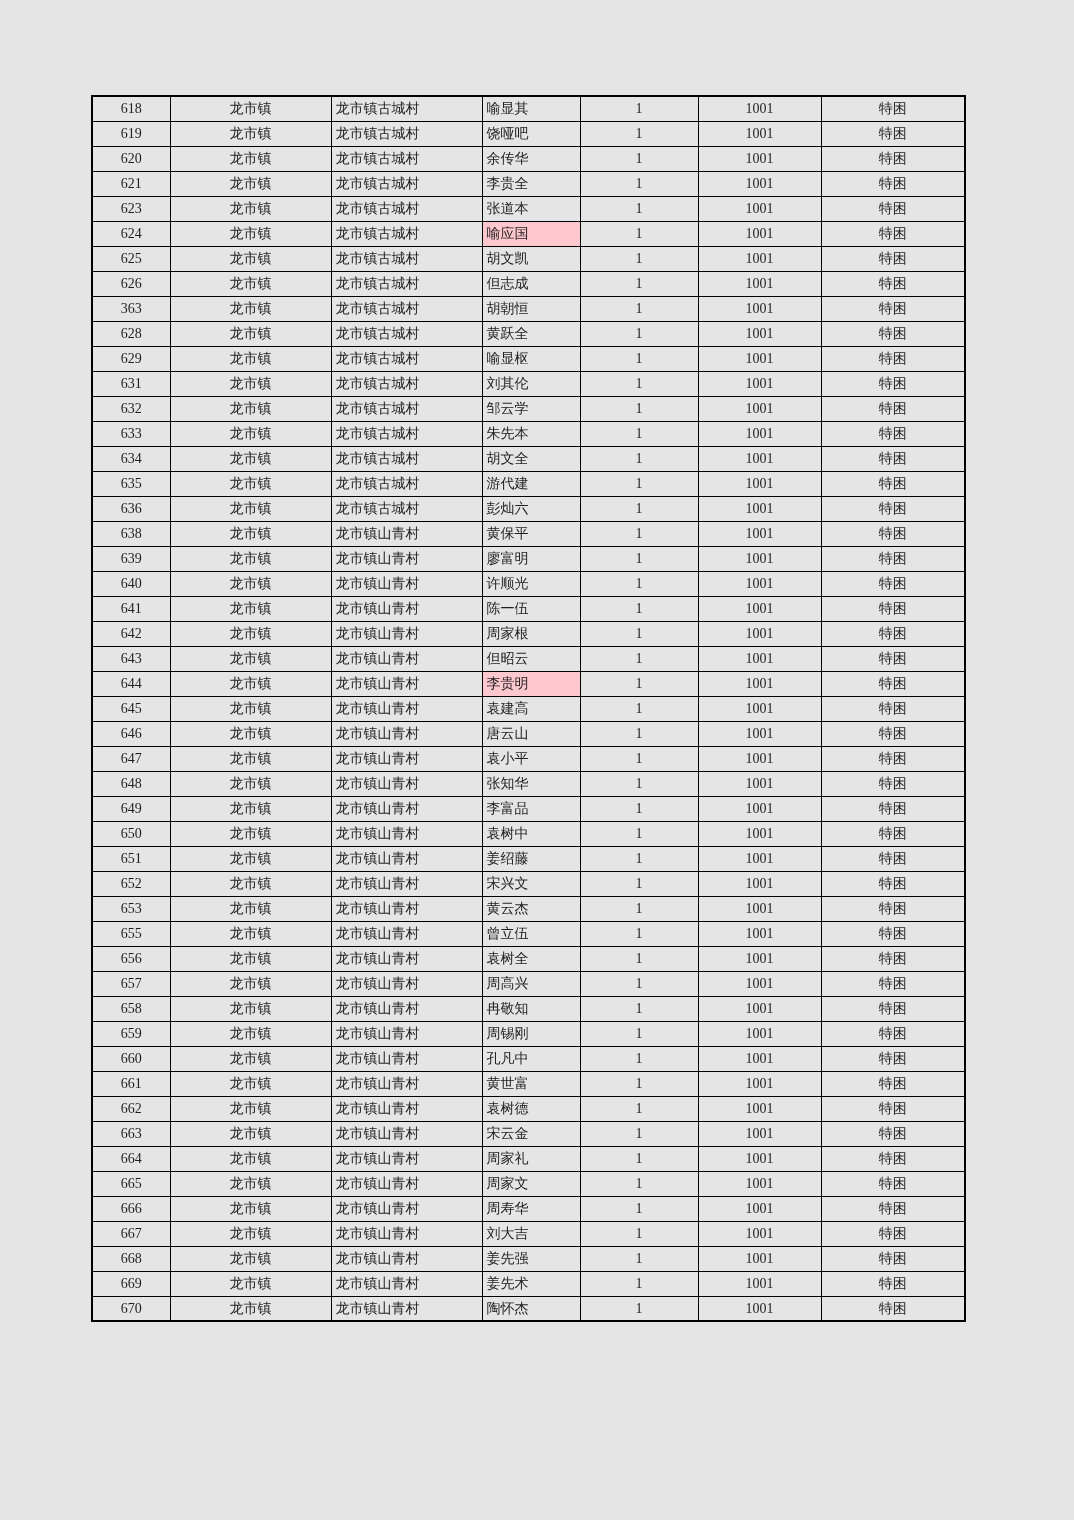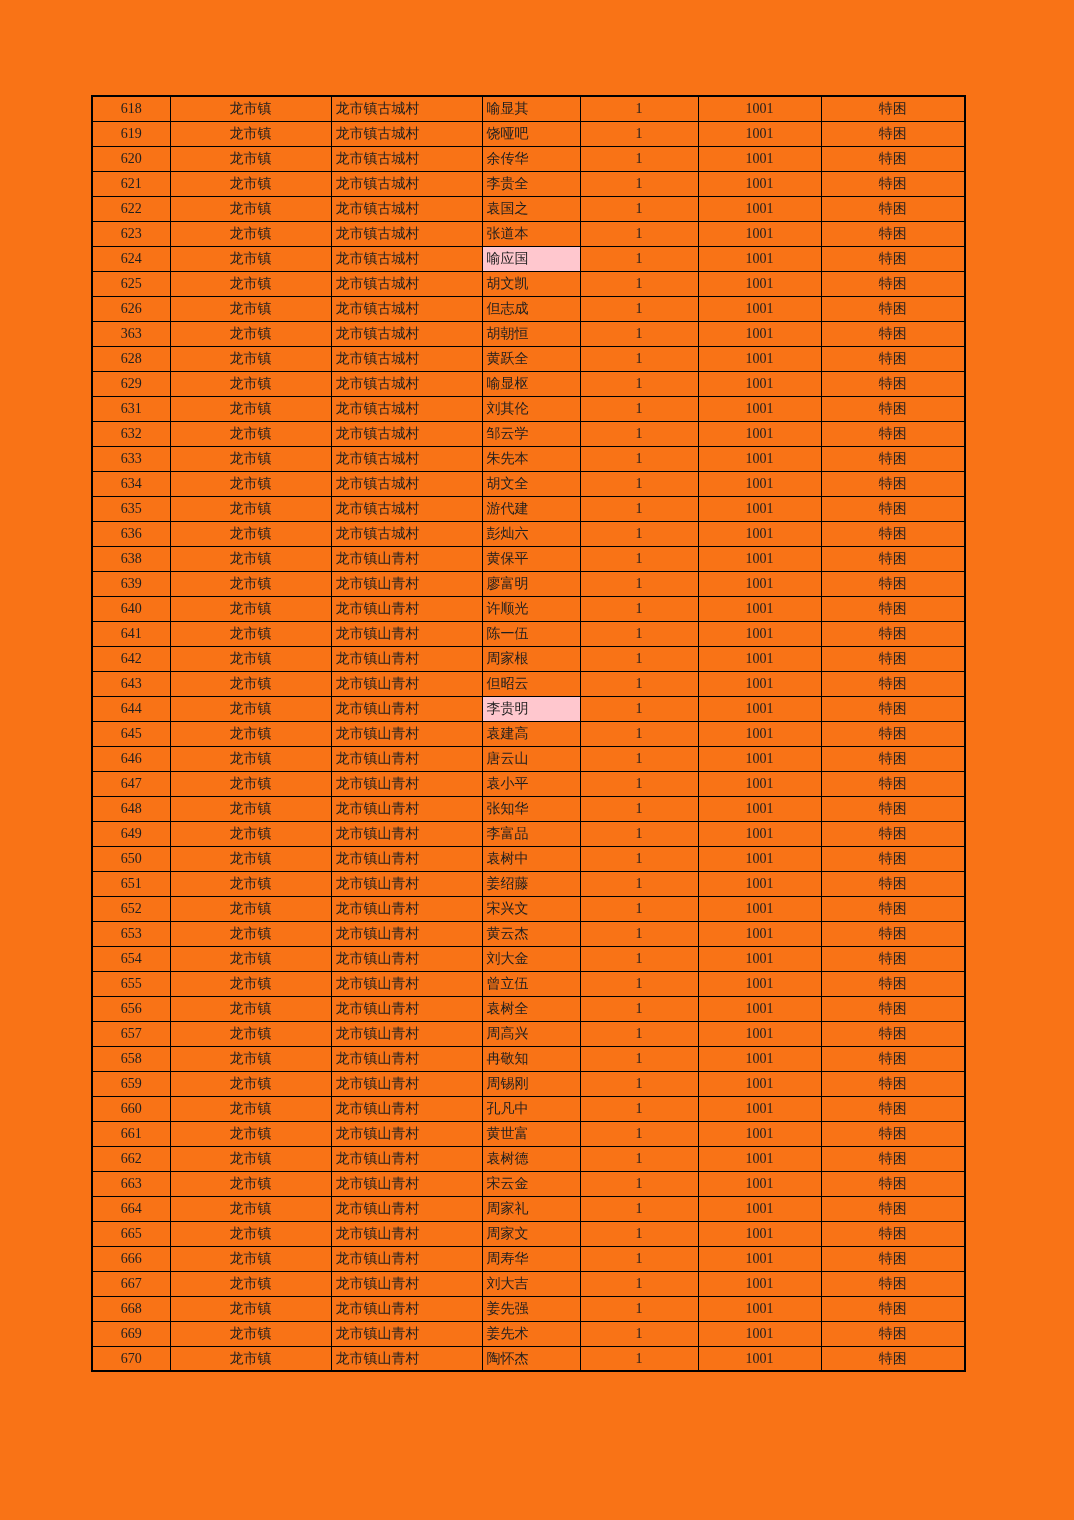--- a/index.html
+++ b/index.html
@@ -4,21 +4,21 @@
 <style>
   html, body {
     margin: 0;
     padding: 0;
     background: #ffffff;
   }
   .sheet {
     position: relative;
     width: 1074px;
     height: 1520px;
-    background: #f97316;
+    background: #e5e5e5;
     overflow: hidden;
     font-family: "Liberation Serif", serif;
   }
   table.records {
     position: absolute;
     left: 91px;
     top: 95px;
     width: 873px;
     border-collapse: collapse;
     table-layout: fixed;
@@ -90,29 +90,20 @@
   <tr>
     <td class="a-center">621</td>
     <td class="a-center">龙市镇</td>
     <td class="a-left">龙市镇古城村</td>
     <td class="a-left">李贵全</td>
     <td class="a-center">1</td>
     <td class="a-center">1001</td>
     <td class="a-center">特困</td>
   </tr>
 
-  <tr>
-    <td class="a-center">622</td>
-    <td class="a-center">龙市镇</td>
-    <td class="a-left">龙市镇古城村</td>
-    <td class="a-left">袁国之</td>
-    <td class="a-center">1</td>
-    <td class="a-center">1001</td>
-    <td class="a-center">特困</td>
-  </tr>
 
   <tr>
     <td class="a-center">623</td>
     <td class="a-center">龙市镇</td>
     <td class="a-left">龙市镇古城村</td>
     <td class="a-left">张道本</td>
     <td class="a-center">1</td>
     <td class="a-center">1001</td>
     <td class="a-center">特困</td>
   </tr>
@@ -392,29 +383,20 @@
   <tr>
     <td class="a-center">653</td>
     <td class="a-center">龙市镇</td>
     <td class="a-left">龙市镇山青村</td>
     <td class="a-left">黄云杰</td>
     <td class="a-center">1</td>
     <td class="a-center">1001</td>
     <td class="a-center">特困</td>
   </tr>
 
-  <tr>
-    <td class="a-center">654</td>
-    <td class="a-center">龙市镇</td>
-    <td class="a-left">龙市镇山青村</td>
-    <td class="a-left">刘大金</td>
-    <td class="a-center">1</td>
-    <td class="a-center">1001</td>
-    <td class="a-center">特困</td>
-  </tr>
 
   <tr>
     <td class="a-center">655</td>
     <td class="a-center">龙市镇</td>
     <td class="a-left">龙市镇山青村</td>
     <td class="a-left">曾立伍</td>
     <td class="a-center">1</td>
     <td class="a-center">1001</td>
     <td class="a-center">特困</td>
   </tr>

